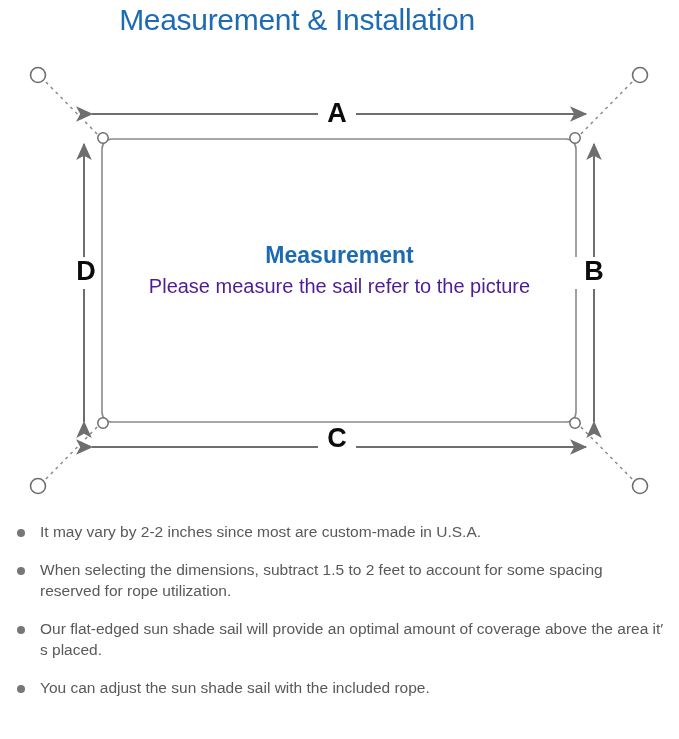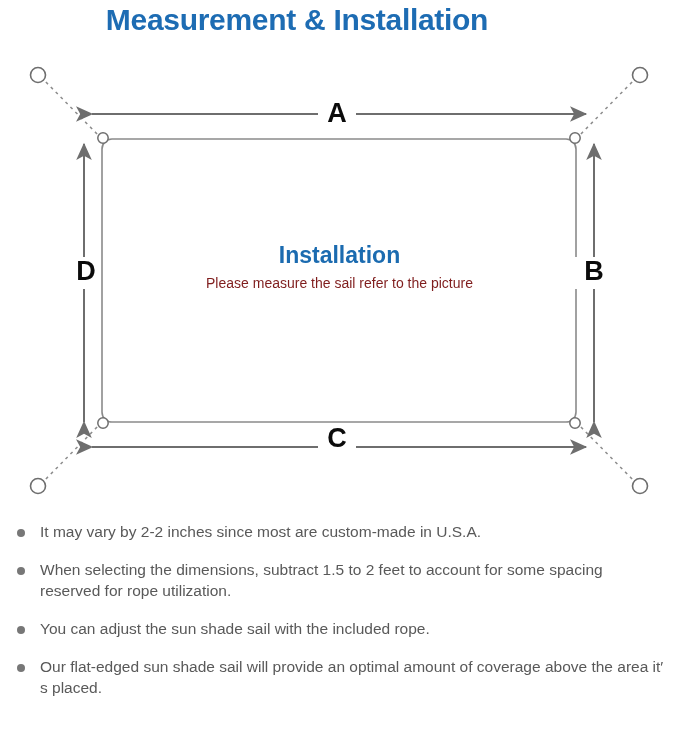--- a/index.html
+++ b/index.html
@@ -19,21 +19,21 @@
   
   .page-title {
     position: absolute;
     left: 0;
     top: 0;
     width: 594px;
     height: 44px;
     line-height: 40px;
     text-align: center;
     font-size: 30px;
-    font-weight: 700;
+    font-weight: 400;
     letter-spacing: -0.3px;
     color: #1d6cb3;
     white-space: nowrap;
   }
 
   
   .diagram-wrap {
     position: absolute;
     left: 0;
     top: 44px;
@@ -57,23 +57,23 @@
     font-weight: 700;
     color: #1b6bb0;
     white-space: nowrap;
   }
   .sail-label-sub {
     position: absolute;
     left: 0;
     top: 231px;
     width: 679px;
     text-align: center;
-    font-size: 14px;
+    font-size: 20px;
     font-weight: 400;
-    color: #7f1d1d;
+    color: #4c1d95;
     white-space: nowrap;
   }
 
   
   .dim-letter {
     position: absolute;
     font-size: 27px;
     font-weight: 700;
     color: #0b0b0b;
     line-height: 1;
@@ -173,34 +173,34 @@
   <div class="knock knock-a"></div>
   <div class="knock knock-b"></div>
   <div class="knock knock-c"></div>
   <div class="knock knock-d"></div>
 
   <div class="dim-letter dim-a">A</div>
   <div class="dim-letter dim-b">B</div>
   <div class="dim-letter dim-c">C</div>
   <div class="dim-letter dim-d">D</div>
 
-  <div class="sail-label-main">Installation</div>
+  <div class="sail-label-main">Measurement</div>
   <div class="sail-label-sub">Please measure the sail refer to the picture</div>
 </div>
 
 <div class="notes">
   <div class="note-item">
     <span class="note-bullet"></span>
     <span>It may vary by 2-2 inches since most are custom-made in U.S.A.</span>
   </div>
   <div class="note-item">
     <span class="note-bullet"></span>
     <span>When selecting the dimensions, subtract 1.5 to 2 feet to account for some spacing reserved for rope utilization.</span>
   </div>
   <div class="note-item">
     <span class="note-bullet"></span>
+    <span>Our flat-edged sun shade sail will provide an optimal amount of coverage above the area it′ s placed.</span>
+  </div>
+  <div class="note-item">
+    <span class="note-bullet"></span>
     <span>You can adjust the sun shade sail with the included rope.</span>
   </div>
-  <div class="note-item">
-    <span class="note-bullet"></span>
-    <span>Our flat-edged sun shade sail will provide an optimal amount of coverage above the area it′ s placed.</span>
-  </div>
 </div>
 
 </body></html>

